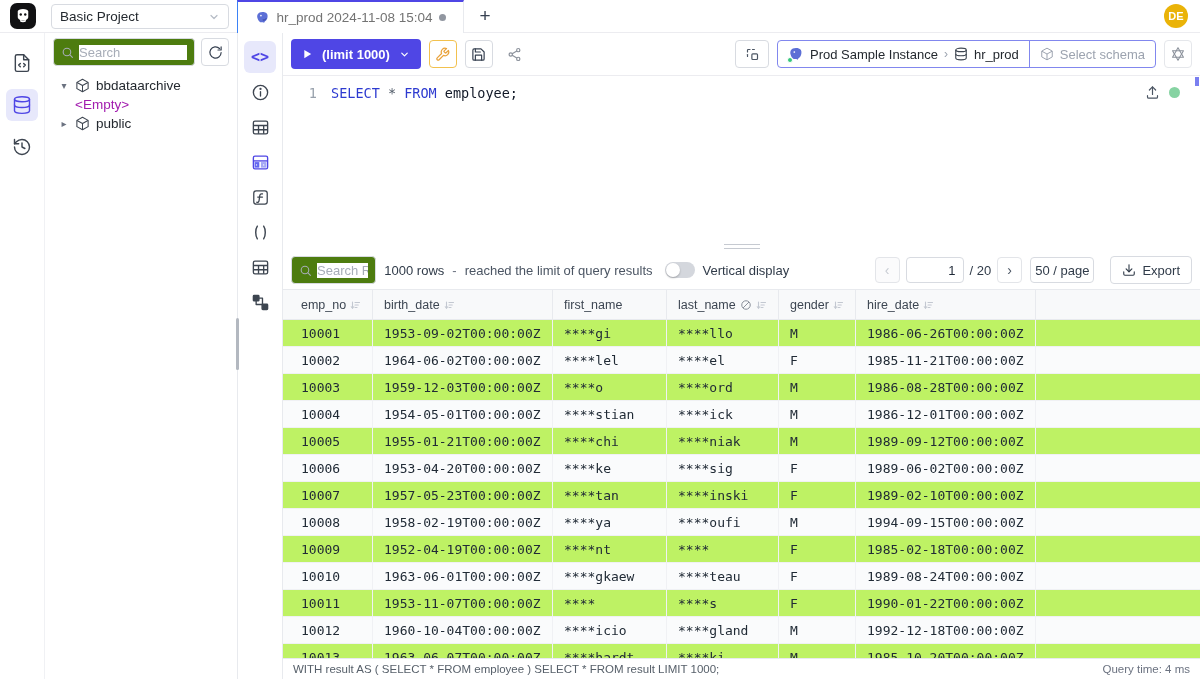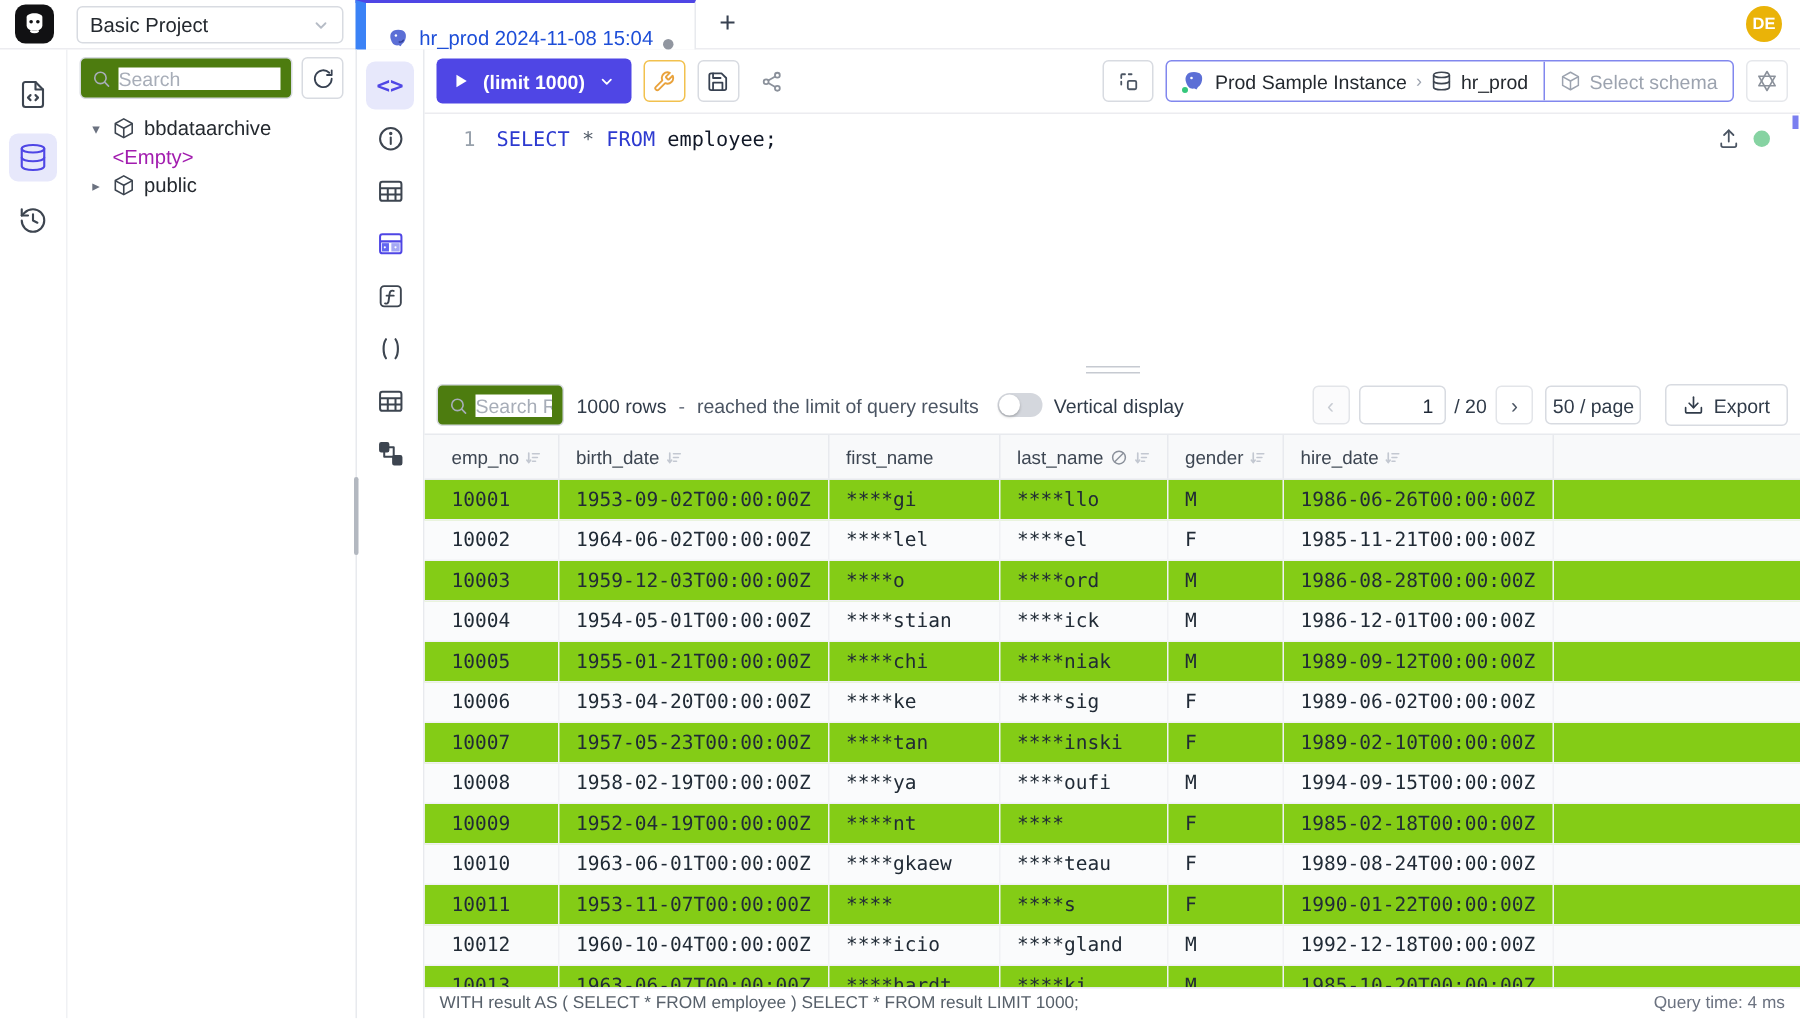--- a/index.html
+++ b/index.html
@@ -11,22 +11,22 @@
   svg { display:block; }
 
   
   .topbar { height:33px; display:flex; align-items:stretch; border-bottom:1px solid #ececf0; }
   .logo-wrap { width:45px; display:flex; align-items:center; justify-content:center; }
   .logo { width:26px; height:26px; background:#111113; border-radius:7px; display:flex; align-items:center; justify-content:center; }
   .project-select { width:178px; height:25px; margin:4px 8px 4px 6px; border:1px solid #d8dbe1; border-radius:4px;
     display:flex; align-items:center; padding:0 8px; font-size:13.5px; color:#24292f; background:#fff; cursor:pointer; }
   .project-select .grow { flex:1; }
   .tabstrip { display:flex; align-items:stretch; }
-  .tab { width:227px; background:#fff; border-top:2px solid #4f46e5; border-left:7px solid #3b82f6; border-right:1px solid #e8eaee;
-    margin-bottom:-1px; display:flex; align-items:flex-end; justify-content:center; gap:7px; color:#1d4ed8; font-size:13.5px; cursor:pointer; }
+  .tab { width:227px; background:#fff; border-top:2px solid #4f46e5; border-left:1px solid #3b82f6; border-right:1px solid #e8eaee;
+    margin-bottom:-1px; display:flex; align-items:center; justify-content:center; gap:7px; color:#737373; font-size:13.5px; cursor:pointer; }
   .tab-dot { width:7px; height:7px; border-radius:50%; background:#9196a0; }
   .newtab { width:42px; display:flex; align-items:center; justify-content:center; font-size:19px; color:#374151; cursor:pointer; }
   .topbar-spacer { flex:1; }
   .avatar { width:24px; height:24px; border-radius:50%; background:#eab308; color:#fff; font-size:11px; font-weight:bold;
     display:flex; align-items:center; justify-content:center; align-self:center; margin-right:12px; cursor:pointer; }
 
   
   .body { display:flex; height:646px; }
   .rail { width:45px; display:flex; flex-direction:column; align-items:center; padding-top:14px; gap:10px; border-right:1px solid #f0f1f4; }
   .rail2 { width:45px; display:flex; flex-direction:column; align-items:center; padding-top:8px; gap:3px; border-right:1px solid #e8eaee; }
@@ -100,21 +100,21 @@
   .export-btn { height:28px; border:1px solid #d8dbe1; border-radius:4px; display:flex; align-items:center; gap:6px; padding:0 11px;
     font-size:13px; color:#303b49; cursor:pointer; background:#fff; margin-left:8px; }
 
   .table-wrap { flex:1; overflow:hidden; border-top:1px solid #e8eaee; display:flex; flex-direction:column; }
   .thead { display:flex; height:30px; background:#f8f9fa; border-bottom:1px solid #e8eaee; flex:none; }
   .th { display:flex; align-items:center; gap:4px; padding:0 6px 0 11px; font-size:12.5px; color:#3d4652; font-weight:500;
     border-right:1px solid #e8eaee; cursor:pointer; flex:none; }
   .th:first-child { padding-left:18px; }
   .th.filler { flex:1; border-right:none; cursor:default; }
   .tbody { flex:1; overflow:hidden; }
-  .tr { display:flex; height:27px; border-bottom:1px solid #f0f1f4; background:#84cc16; }
+  .tr { display:flex; height:27px; border-bottom:1px solid #f0f1f4; background:#bef264; }
   .tr.even { background:#fafbfc; }
   .td { font-family:"DejaVu Sans Mono", monospace; font-size:13px; color:#212b36; display:flex; align-items:center;
     padding:0 6px 0 11px; border-right:1px solid #f0f1f4; white-space:nowrap; overflow:hidden; flex:none; }
   .td:first-child { padding-left:18px; }
   .td.filler { flex:1; border-right:none; }
 
   .statusbar { height:21px; border-top:1px solid #e8eaee; display:flex; align-items:center; justify-content:space-between;
     padding:0 10px; font-size:11.5px; color:#57606a; flex:none; }
   .statusbar .qtime { color:#6b7280; }
 </style>

